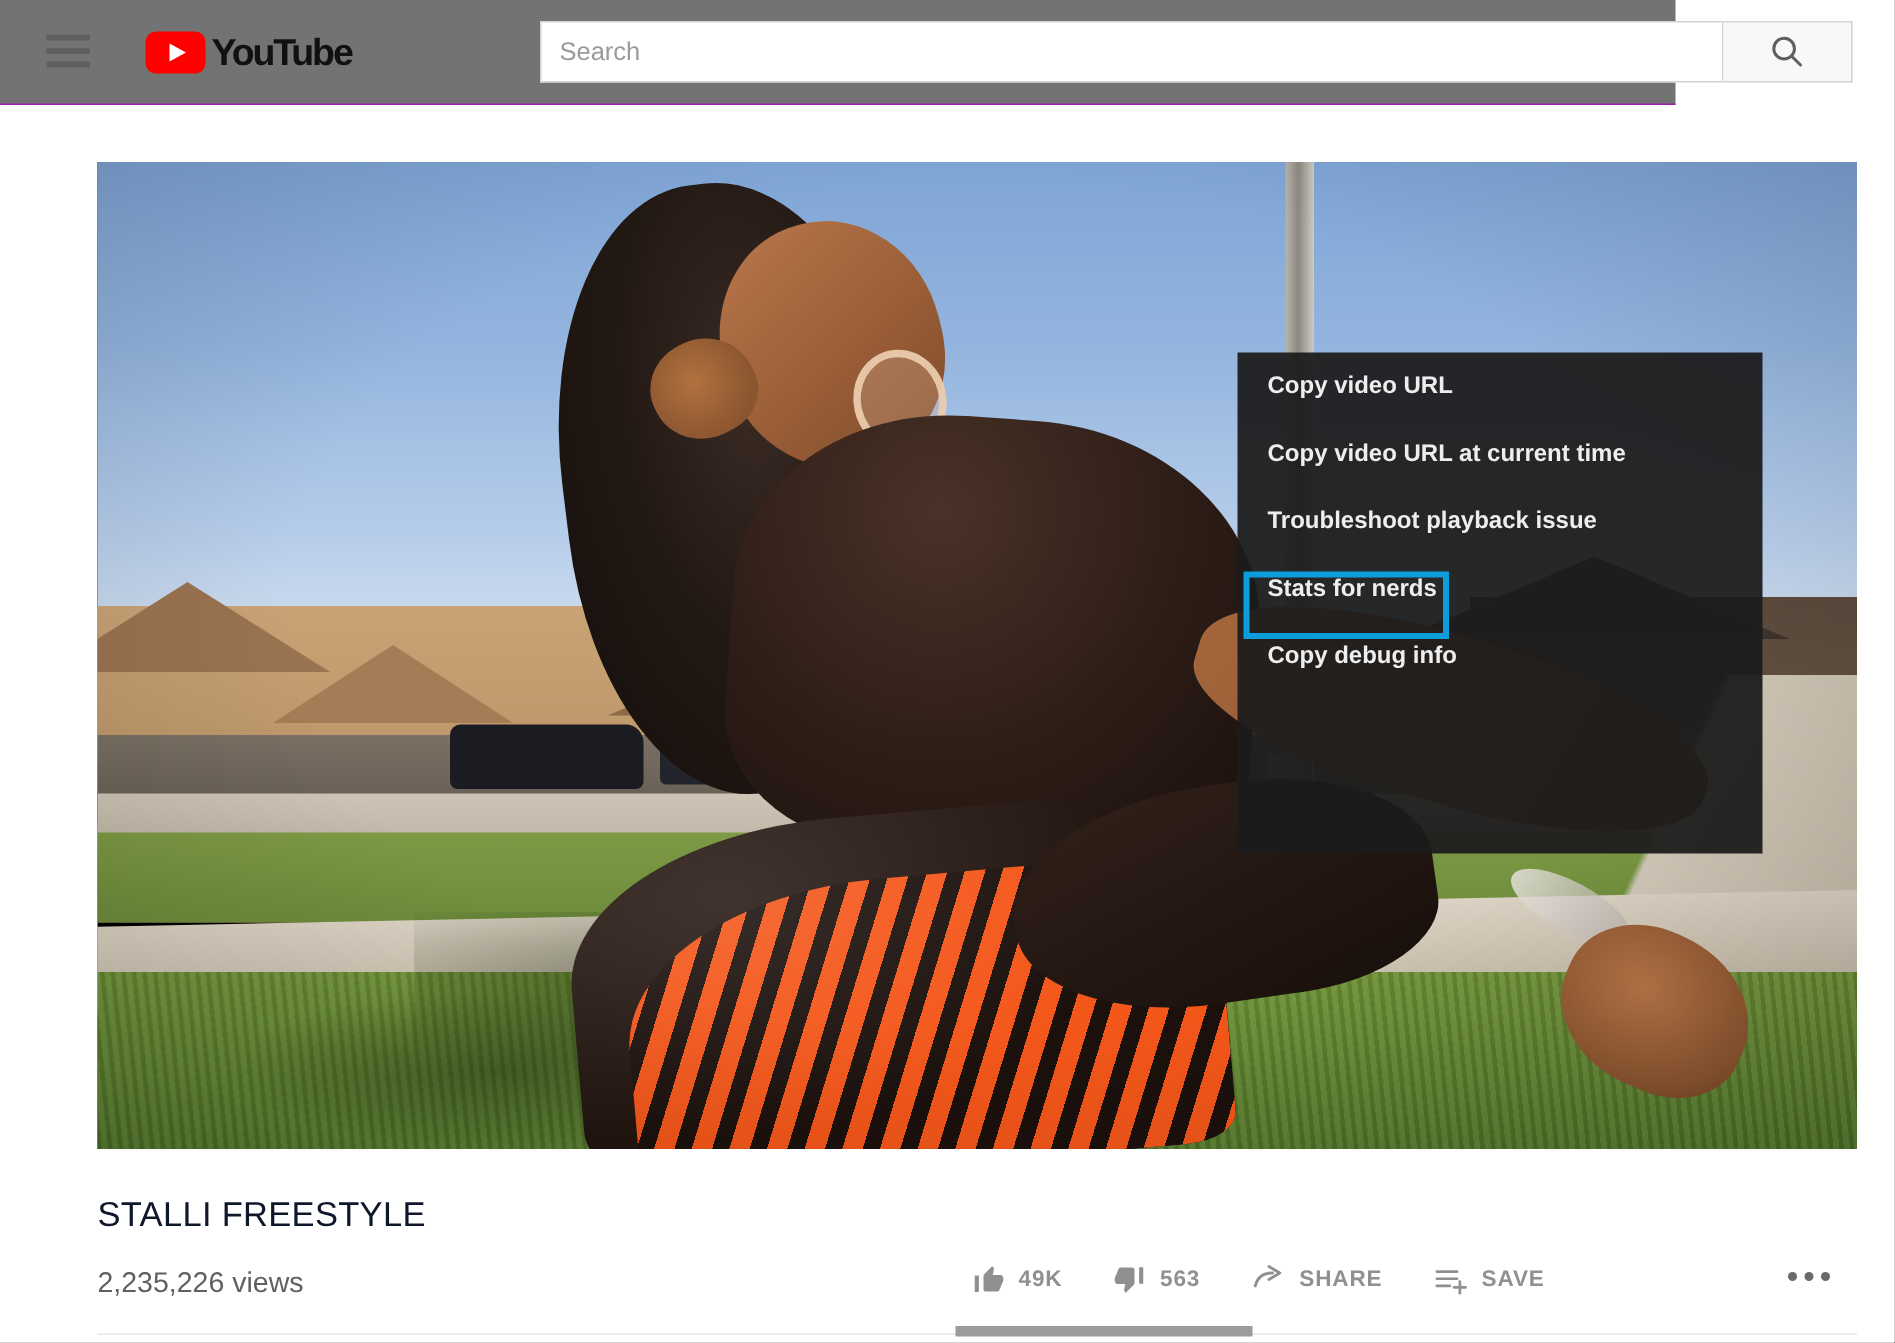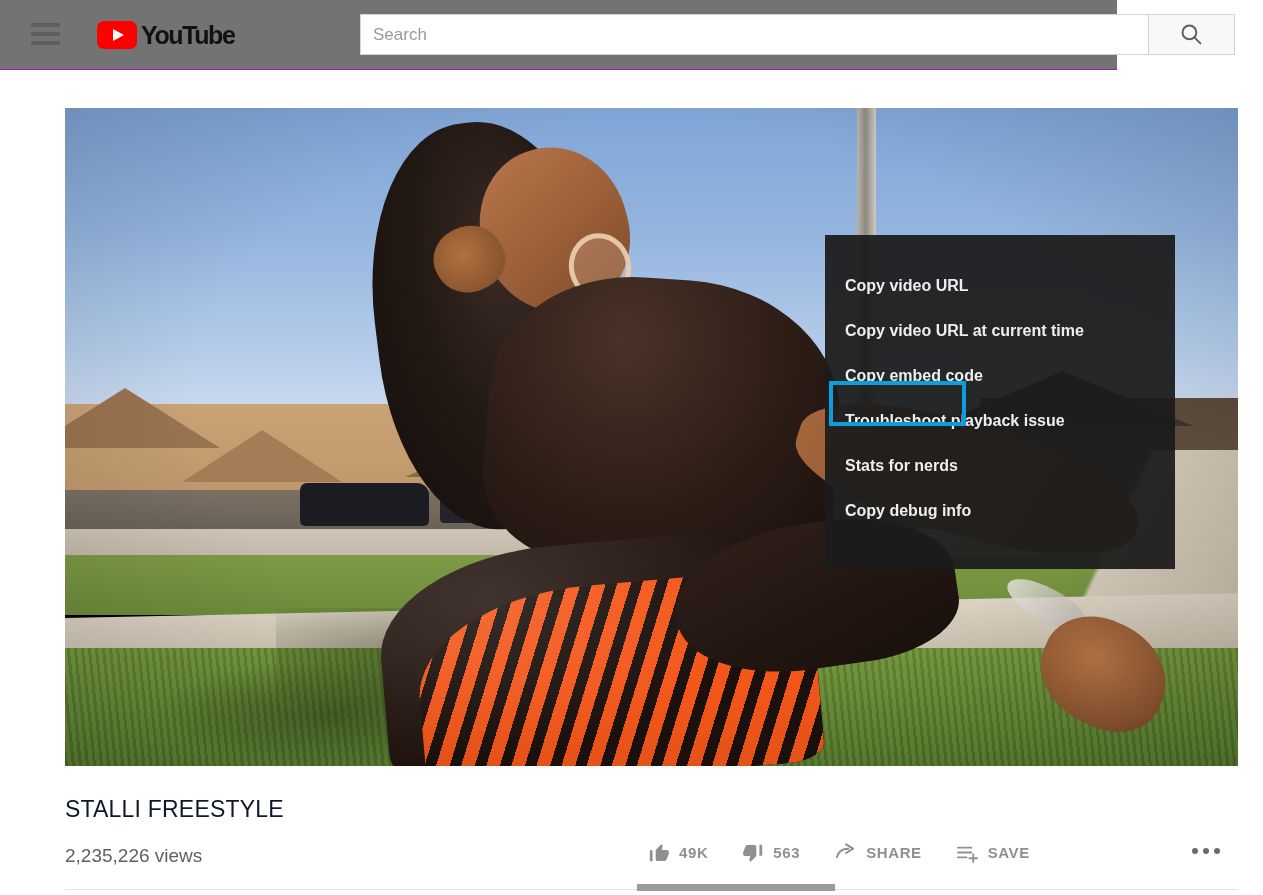--- a/index.html
+++ b/index.html
@@ -239,21 +239,21 @@
   .vignette {
     position:absolute; inset:0;
     background:radial-gradient(ellipse at 50% 45%, transparent 55%, rgba(0,0,0,.16) 100%);
     pointer-events:none;
   }
 
   
   .ctx-menu {
     position:absolute; left:825px; top:235px; width:350px; height:334px;
     background:rgba(28,28,28,0.94);
-    padding-top:28px;
+    padding-top:0;
     font-family:"Liberation Sans", sans-serif;
   }
   .ctx-item {
     height:45px; display:flex; align-items:center;
     padding-left:20px; color:#eeeeee; font-size:16px; font-weight:bold;
     cursor:pointer;
   }
   .ctx-item.hl { background:rgba(255,255,255,0.07); }
   .hl-box {
     position:absolute; left:829px; top:381px; width:137px; height:45px;
@@ -365,23 +365,20 @@
   </div>
 
   <div class="ctx-menu">
     <div class="ctx-item">
       <span>Copy video URL</span>
     </div>
     <div class="ctx-item">
       <span>Copy video URL at current time</span>
     </div>
     <div class="ctx-item">
-      <span>Copy embed code</span>
-    </div>
-    <div class="ctx-item">
       <span>Troubleshoot playback issue</span>
     </div>
     <div class="ctx-item">
       <span>Stats for nerds</span>
     </div>
     <div class="ctx-item">
       <span>Copy debug info</span>
     </div>
   </div>
   <div class="hl-box"></div>

